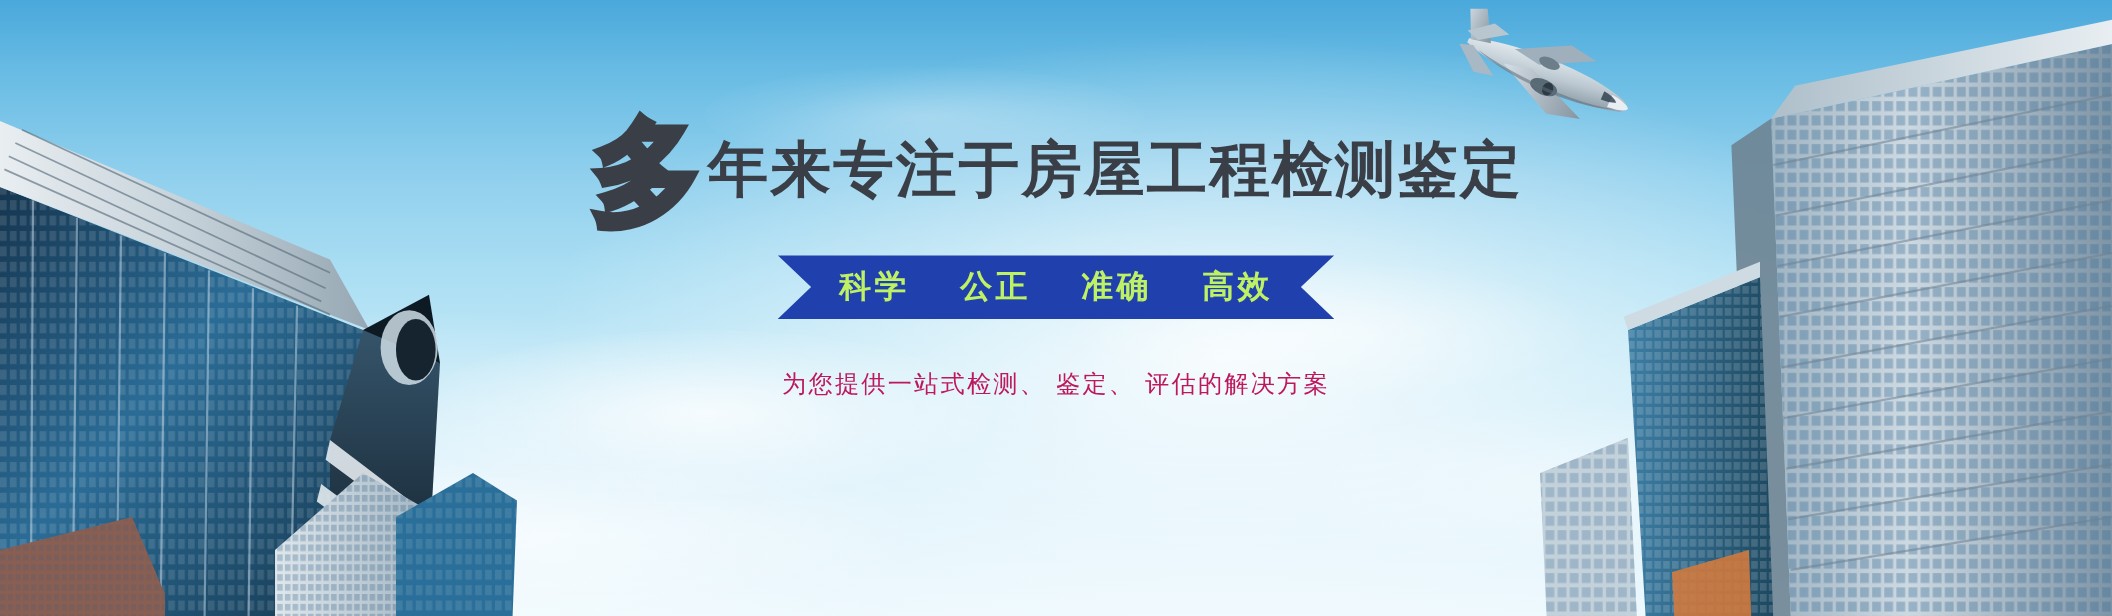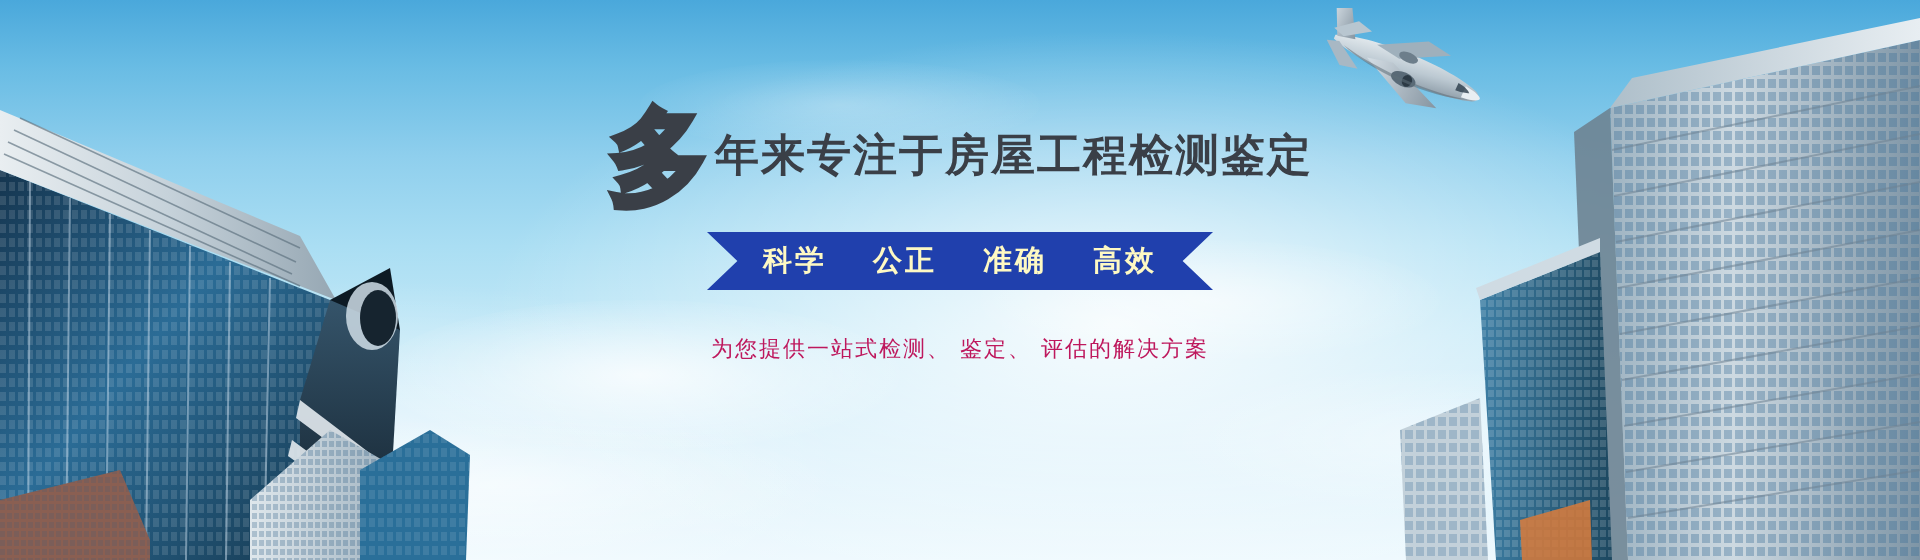--- a/index.html
+++ b/index.html
@@ -72,37 +72,37 @@
     font-size:104px;
     line-height:.86;
     font-weight:700;
     color:transparent;
     -webkit-text-stroke:7px #3a3f47;
     letter-spacing:0;
     transform:translateY(3px) scaleX(.94);
     font-family:"DejaVu Sans","Liberation Sans",sans-serif;
   }
   .headline-rest {
-    font-size:44px;
+    font-size:55px;
     font-weight:700;
     color:#3a3f47;
     letter-spacing:2px;
     margin-left:4px;
     font-family:"DejaVu Sans","Liberation Sans",sans-serif;
   }
 
   .ribbon {
     position:relative;
     margin-top:34px;
     height:58px;
     padding:0 56px;
     display:flex; align-items:center; justify-content:center;
     gap:46px;
     background:#2040ad;
-    color:#fef9c3;
+    color:#bef264;
     font-size:29px;
     font-weight:700;
     letter-spacing:3px;
     clip-path:polygon(
       0% 0%, 100% 0%,
       100% 0%, 94% 50%, 100% 100%,
       100% 100%, 0% 100%,
       6% 50%);
     pointer-events:auto;
     box-shadow:0 1px 4px rgba(20,40,120,.25);

